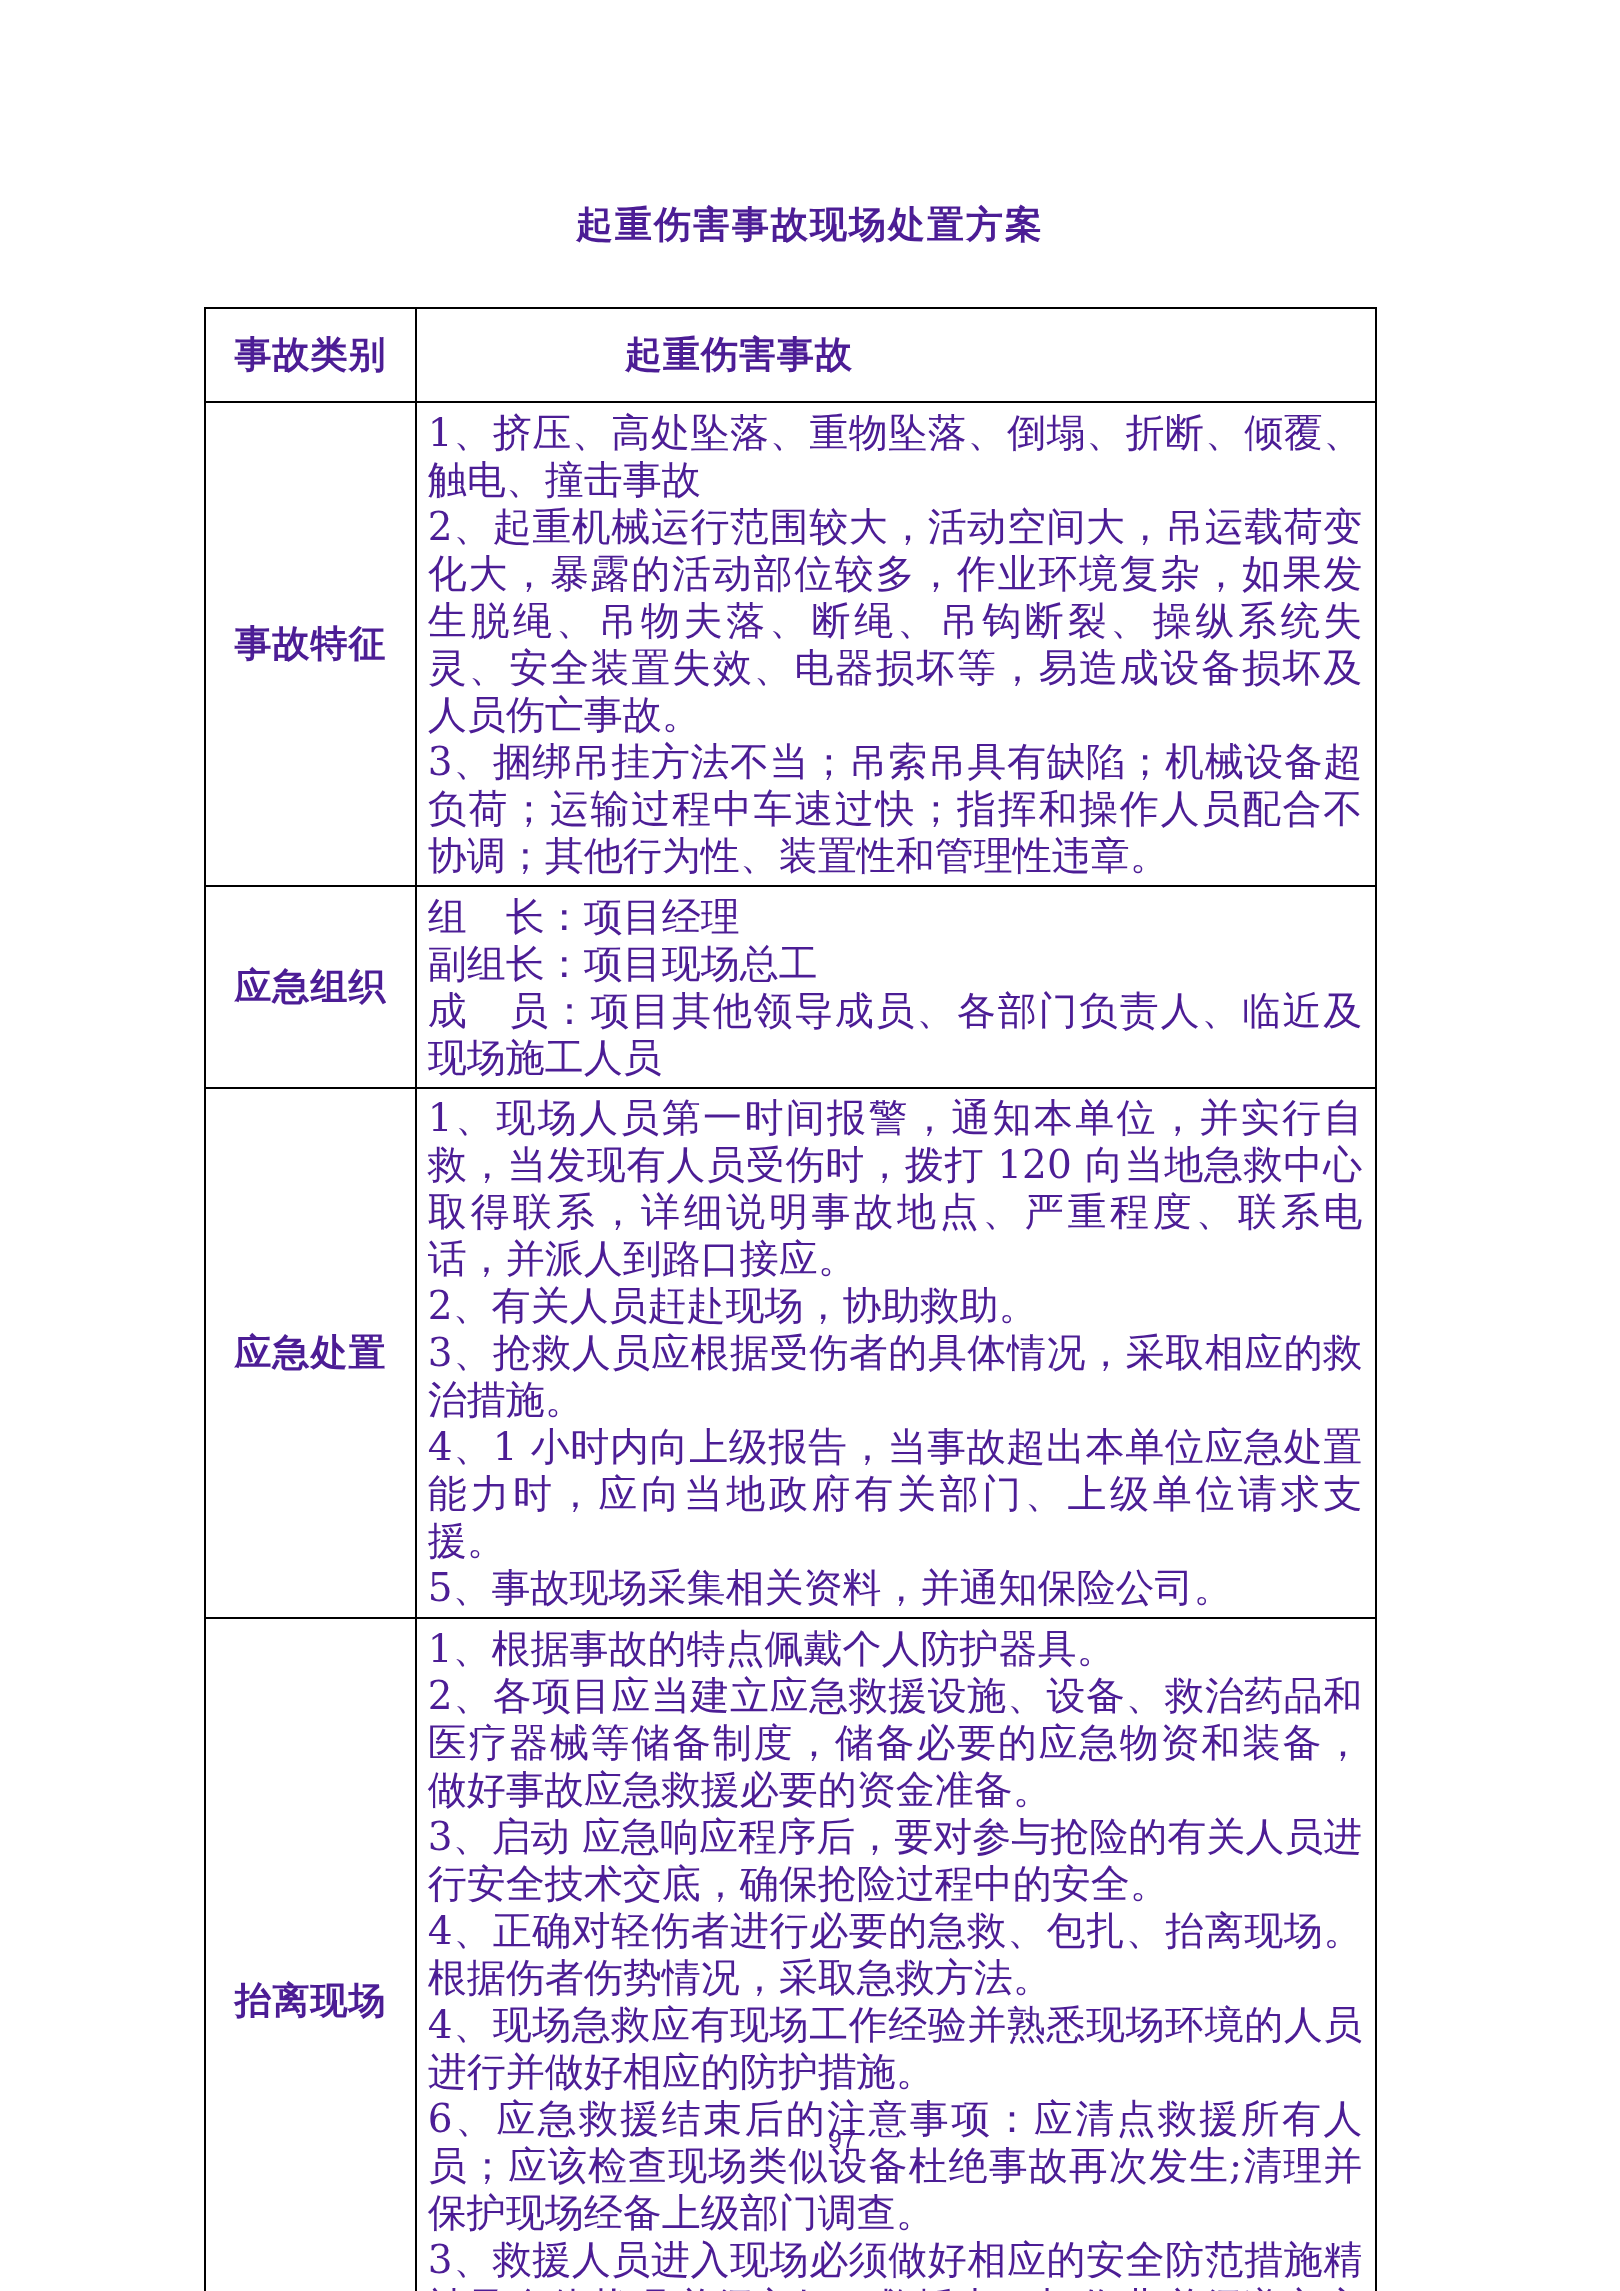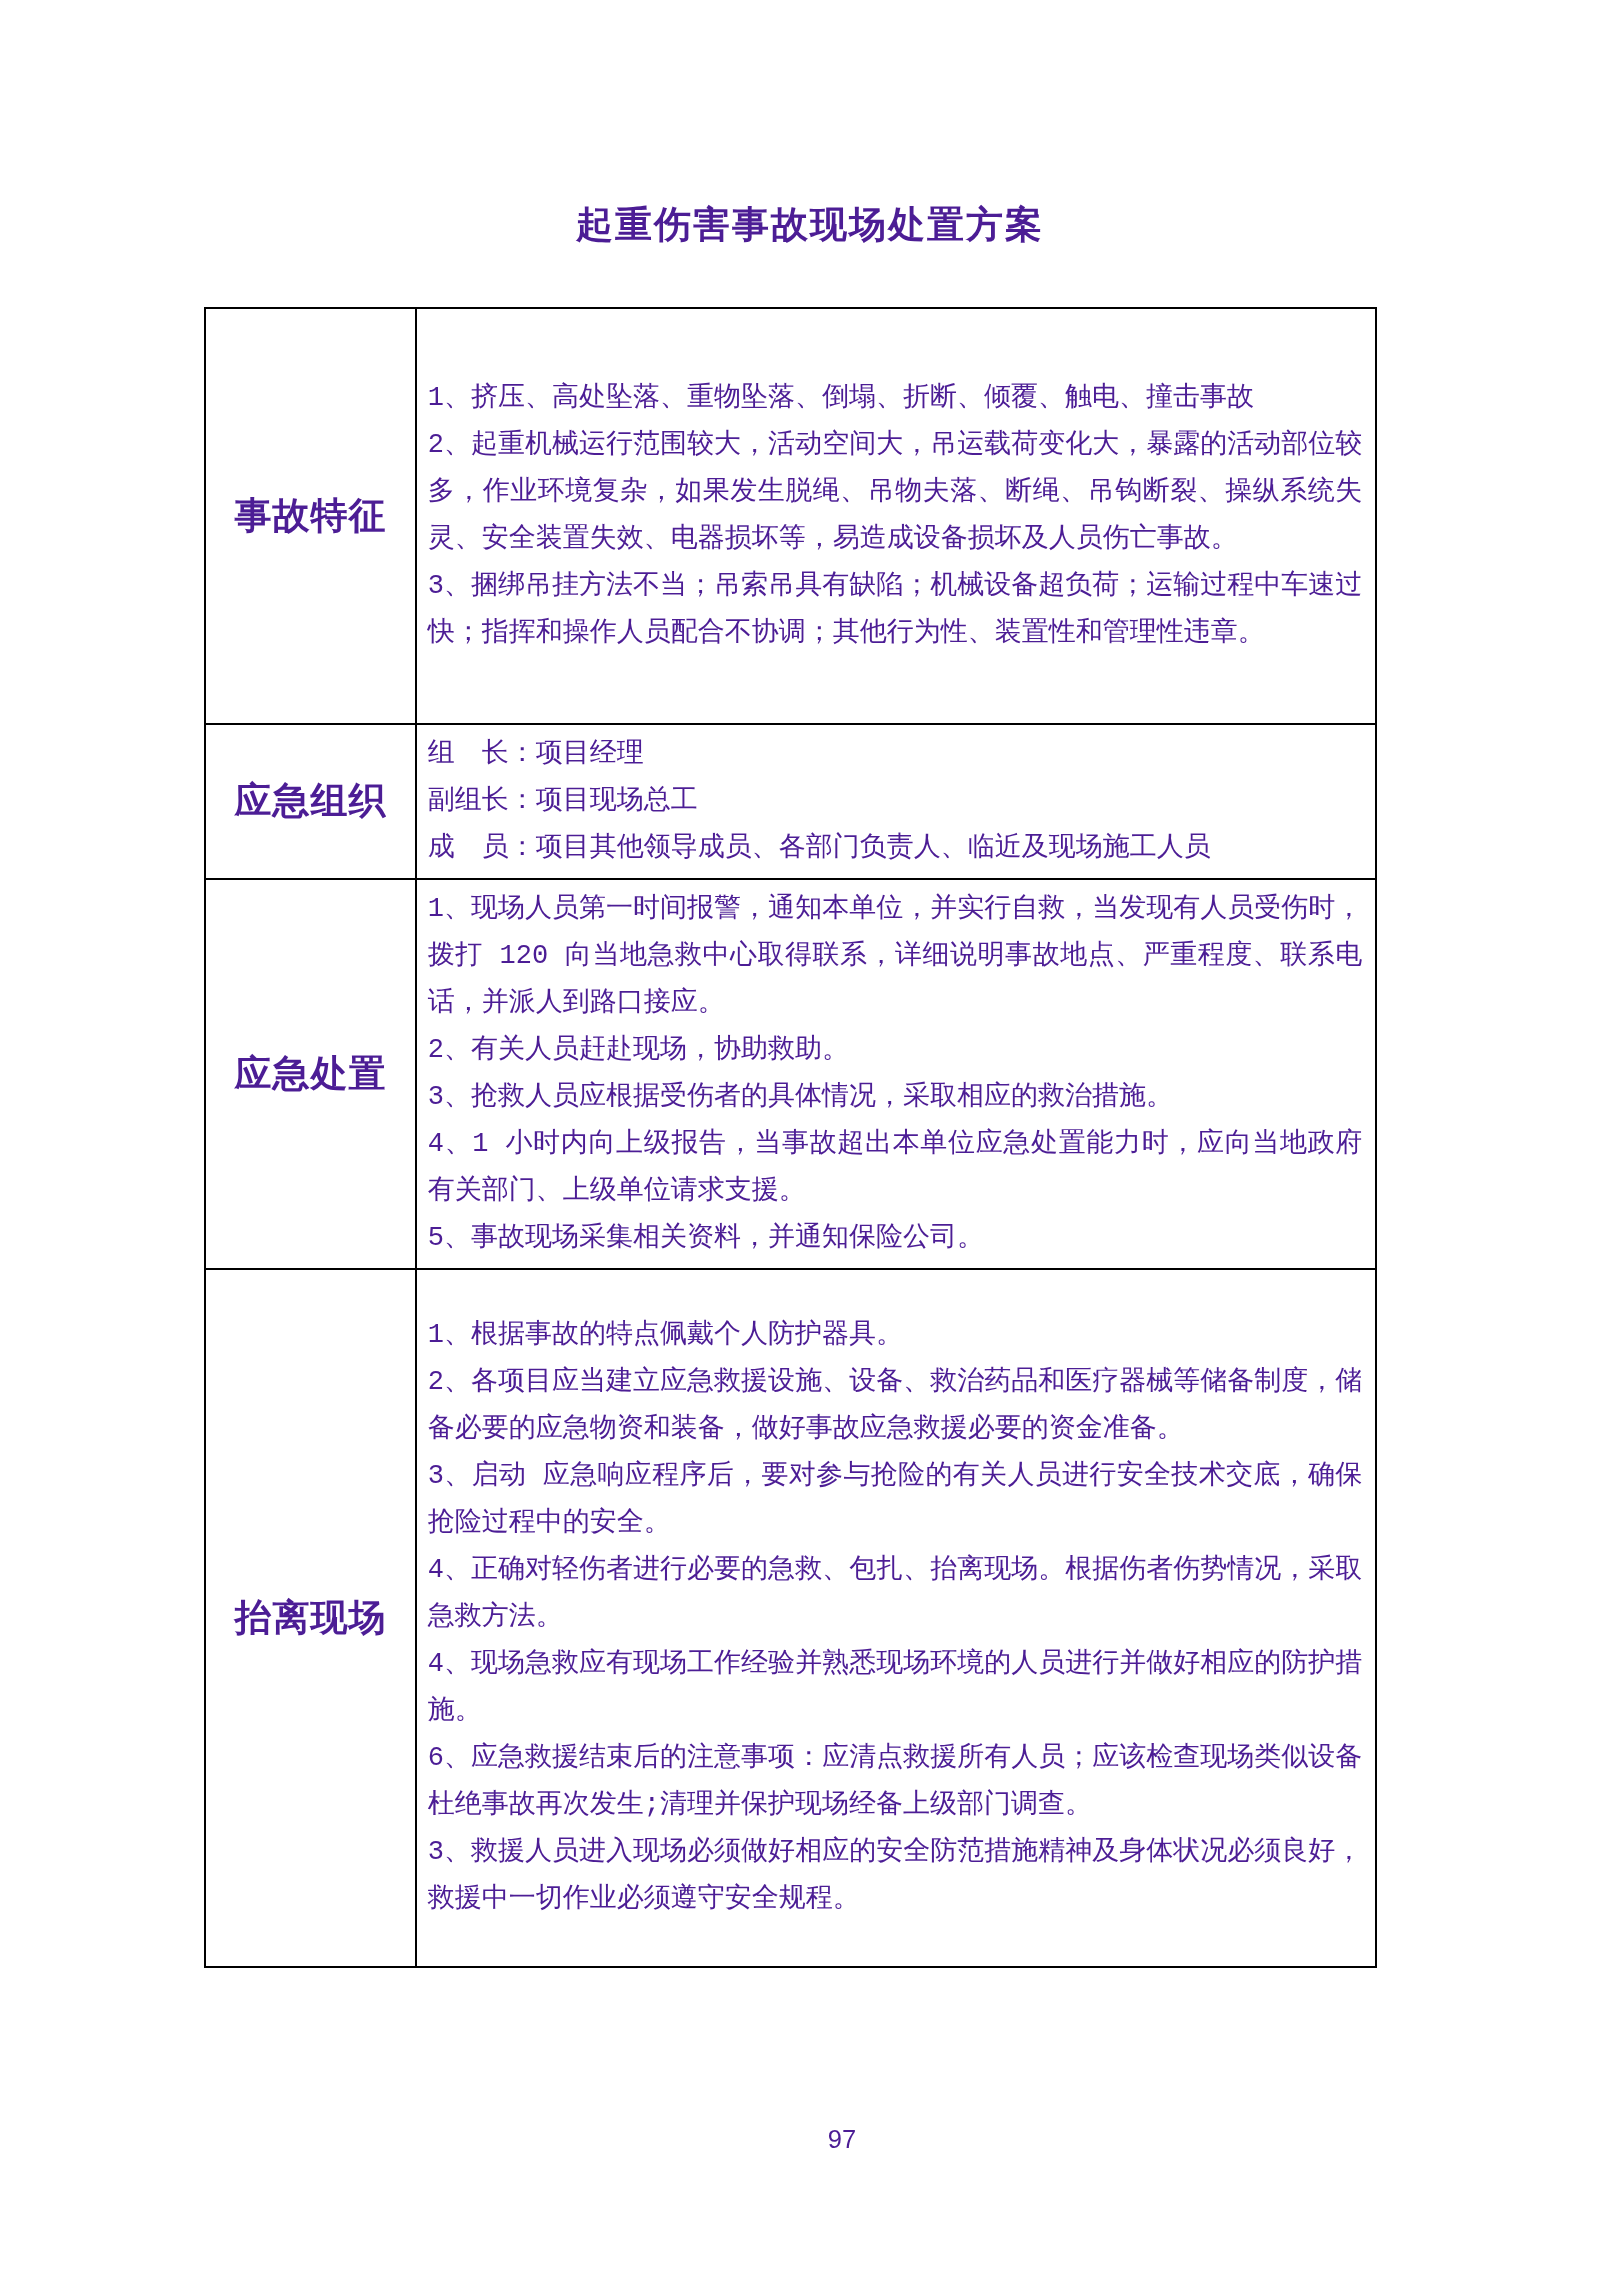--- a/index.html
+++ b/index.html
@@ -40,25 +40,24 @@
     text-align: center;
     vertical-align: middle;
     font-weight: bold;
     font-size: 37px;
     letter-spacing: 1px;
     padding: 0;
   }
   .content-cell {
     vertical-align: middle;
     padding: 5.9px 12.7px 5.9px 10.8px;
-    font-size: 27px;
+    font-size: 39px;
     line-height: 47px;
     text-align: justify;
     text-justify: inter-ideograph;
-    font-family: Liberation Mono, monospace;
   }
   .content-cell .para { margin: 0; }
   .header-content-cell {
     vertical-align: middle;
     font-weight: bold;
     font-size: 37px;
     padding: 0 0 0 208px;
     text-align: left;
     letter-spacing: 1px;
   }
@@ -75,20 +74,24 @@
 </style>
 </head>
 <body>
 
 <div class="page">
 
   <div class="doc-title">起重伤害事故现场处置方案</div>
 
   <table class="doc-table">
     <tbody>
+      <tr style="height:94px;">
+        <td class="label-cell">事故类别</td>
+        <td class="header-content-cell">起重伤害事故</td>
+      </tr>
       <tr style="height:416px;">
         <td class="label-cell">事故特征</td>
         <td class="content-cell">
             <div class="para">1、挤压、高处坠落、重物坠落、倒塌、折断、倾覆、触电、撞击事故</div>
             <div class="para">2、起重机械运行范围较大，活动空间大，吊运载荷变化大，暴露的活动部位较多，作业环境复杂，如果发生脱绳、吊物夫落、断绳、吊钩断裂、操纵系统失灵、安全装置失效、电器损坏等，易造成设备损坏及人员伤亡事故。</div>
             <div class="para">3、捆绑吊挂方法不当；吊索吊具有缺陷；机械设备超负荷；运输过程中车速过快；指挥和操作人员配合不协调；其他行为性、装置性和管理性违章。</div>
           </td>
       </tr>
       <tr style="height:142px;">
         <td class="label-cell">应急组织</td>

